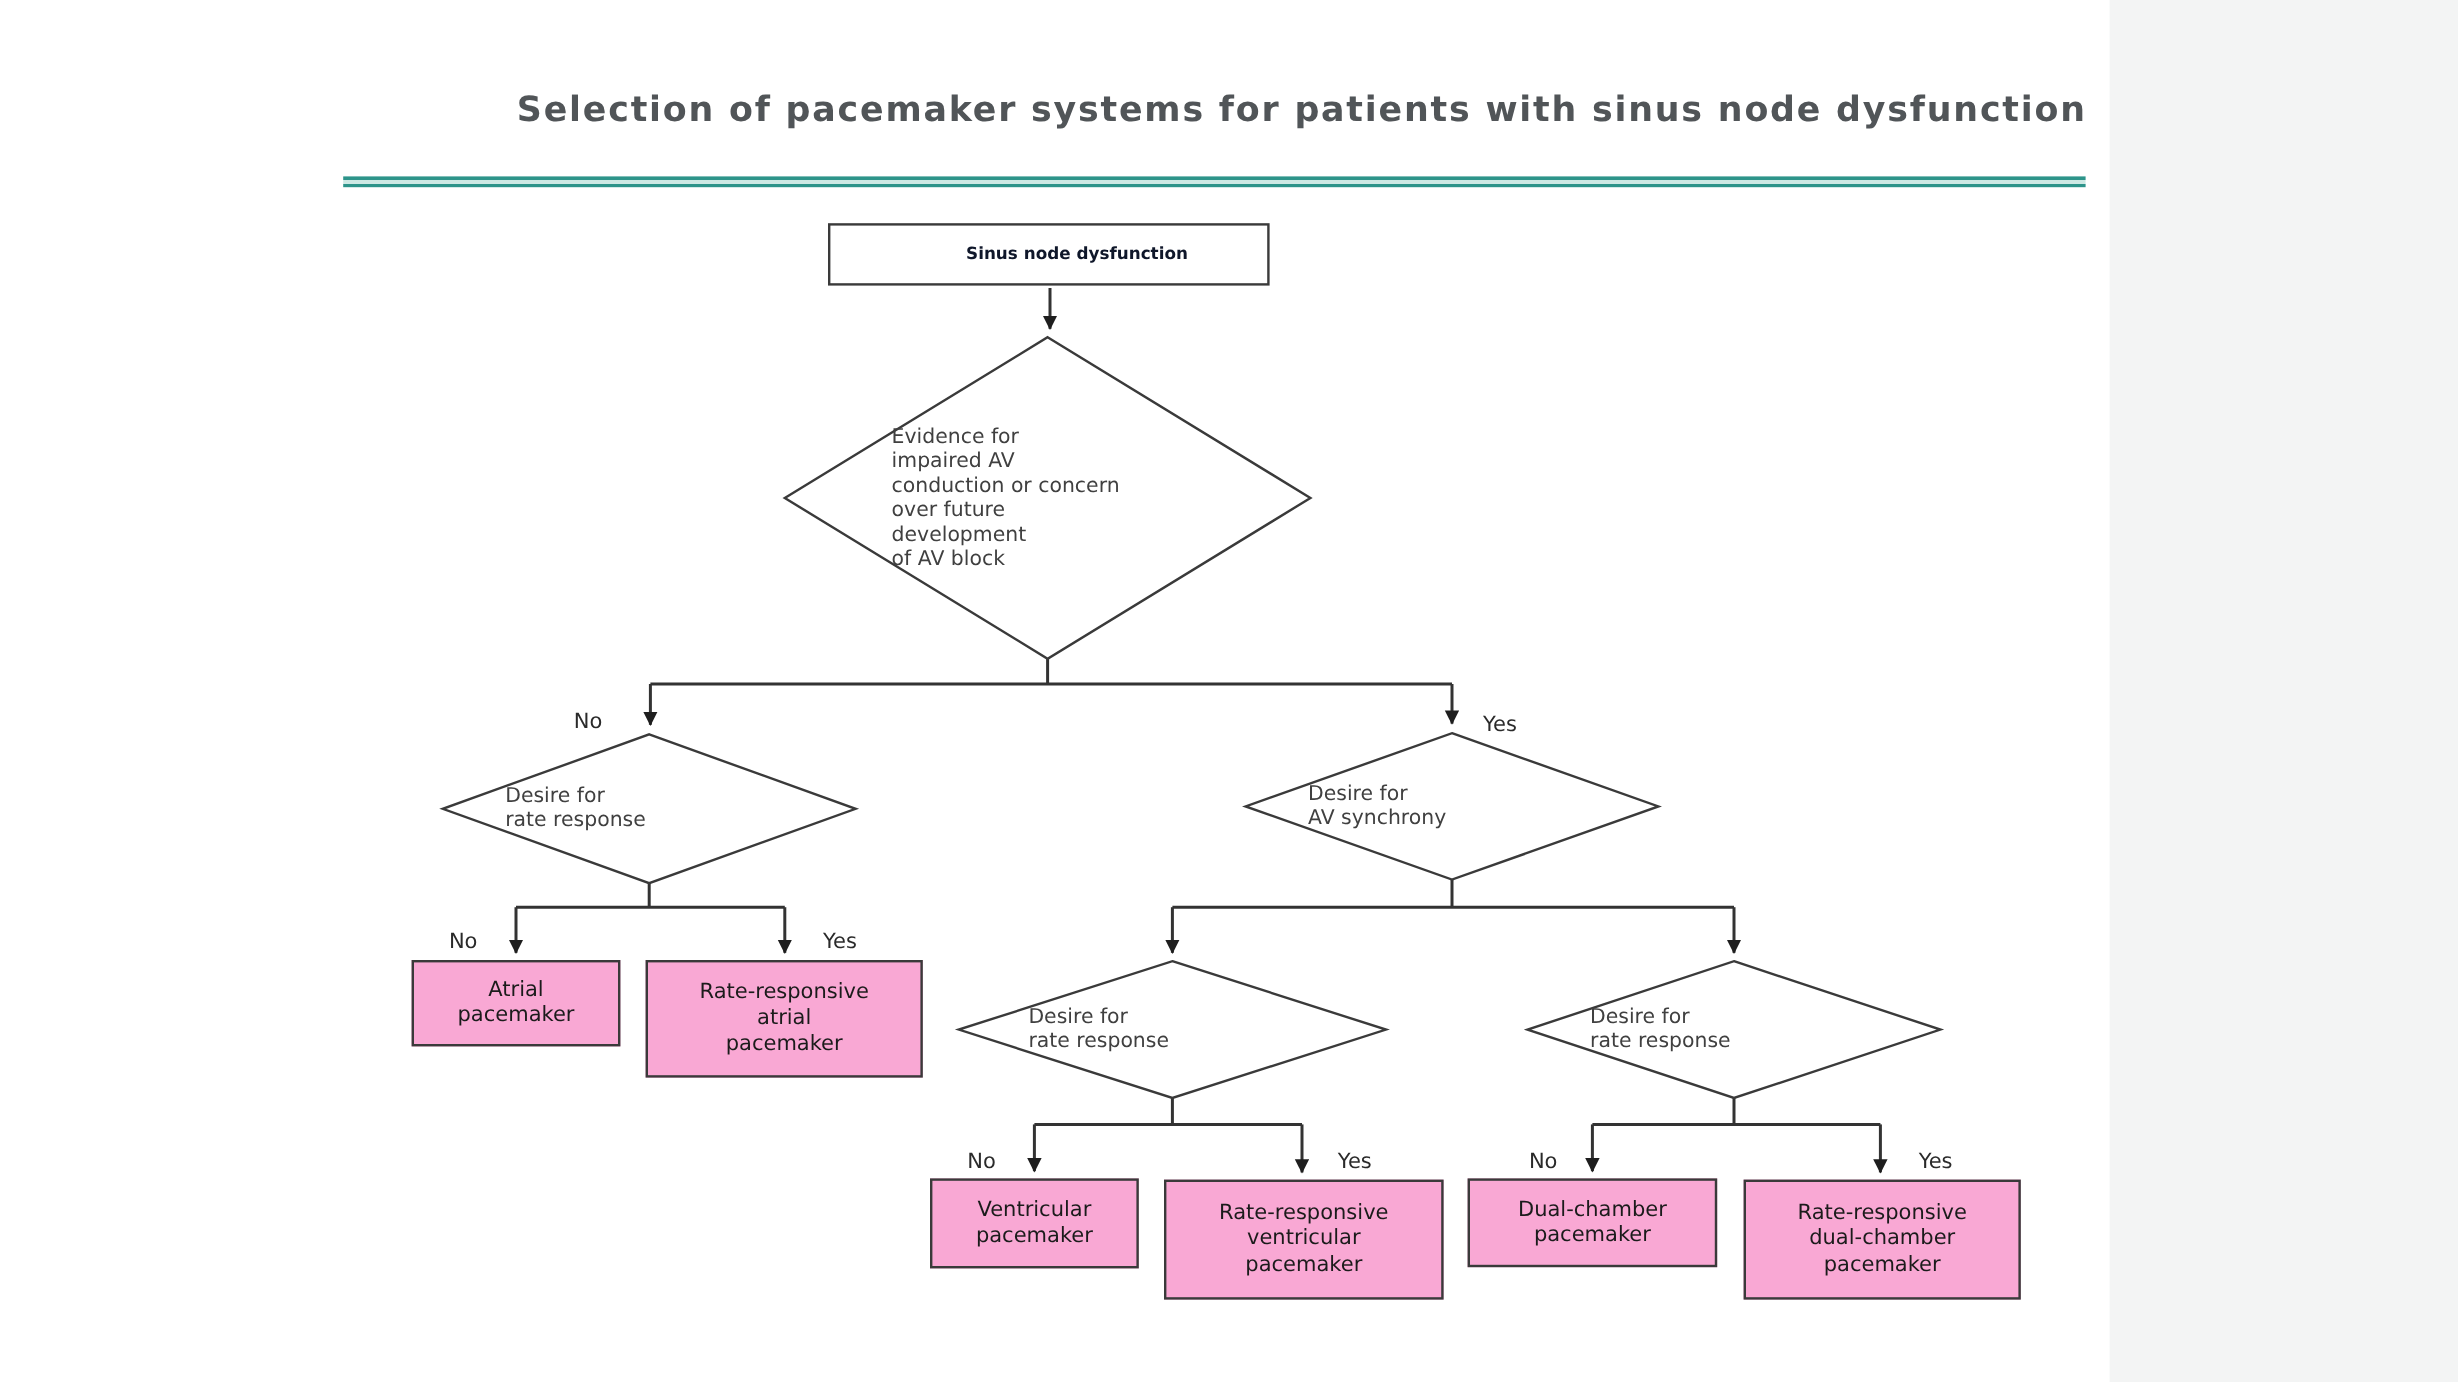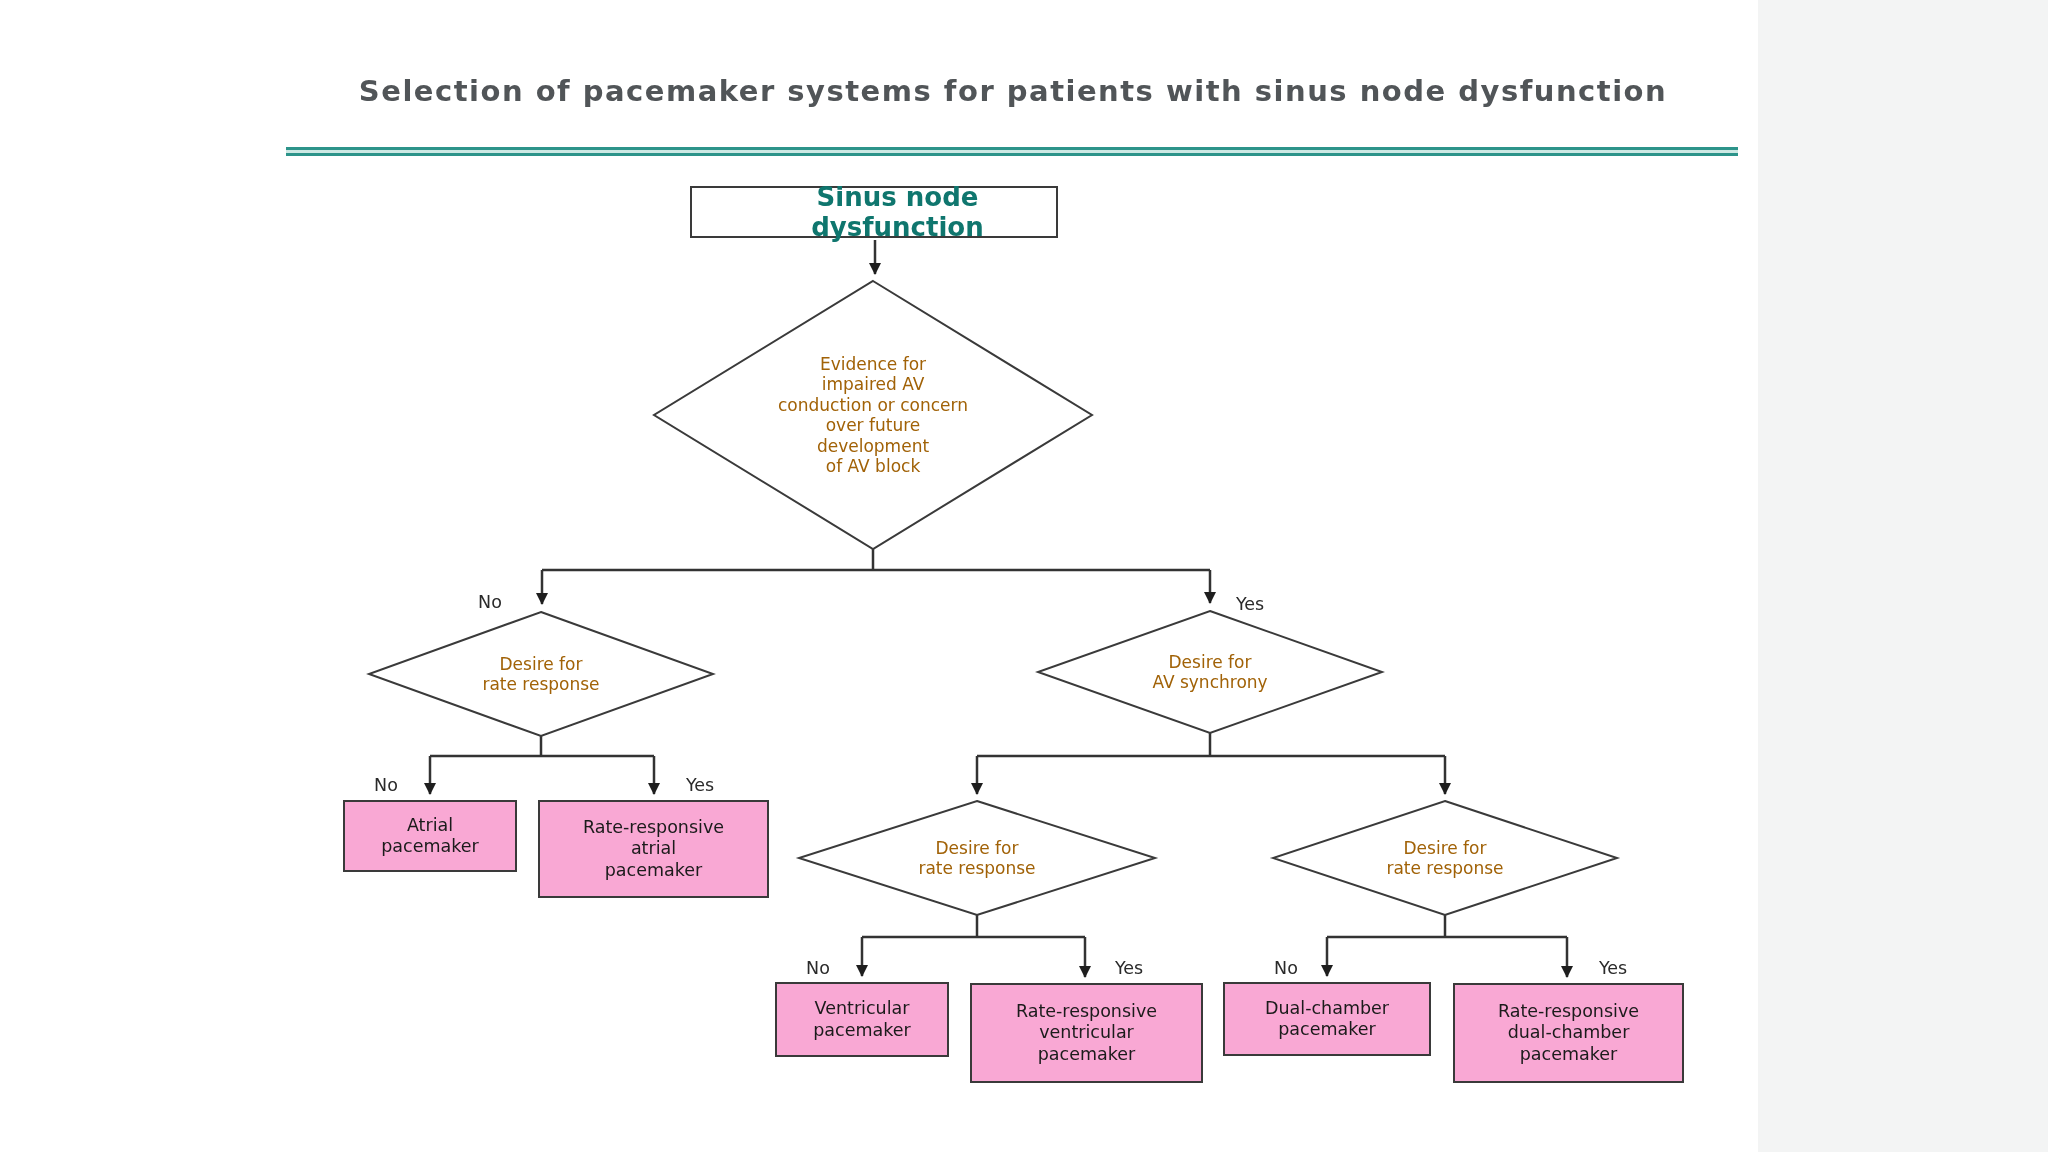--- a/index.html
+++ b/index.html
@@ -7,45 +7,45 @@
     width:2048px;height:1152px;position:relative;overflow:hidden;
     background:#ffffff;
     font-family:"DejaVu Sans","Liberation Sans",sans-serif;
   }
   .right-strip{
     position:absolute;left:1758px;top:0;width:290px;height:1152px;
     background:#f3f4f4;
   }
   .page-title{
     position:absolute;left:287px;top:74px;width:1452px;
-    text-align:center;font-weight:bold;font-size:29px;letter-spacing:1.5px;
+    text-align:right;font-weight:bold;font-size:29px;letter-spacing:1.5px;
     color:#515558;white-space:nowrap;
   }
   .title-rule{
     position:absolute;left:286px;top:147px;width:1452px;height:9px;
     background:linear-gradient(to bottom,#2d948a 0 3px,#cde9e4 3px 6px,#2d948a 6px 9px);
   }
   svg.flow-lines{position:absolute;left:0;top:0;}
   .node{
     position:absolute;box-sizing:border-box;
     display:flex;align-items:center;justify-content:center;
     text-align:center;white-space:pre-line;color:#1b1b1b;
   }
   .start-node{
     background:#ffffff;border:2px solid #3a3a3a;
-    font-weight:bold;font-size:26px;color:#0f766e;padding-left:47px;
+    font-weight:bold;font-size:14px;color:#0f172a;padding-left:47px;
   }
   .leaf{
     background:#f9a8d4;border:2px solid #3a3a3a;
     font-size:17.5px;line-height:1.22;
   }
   .dtext{
     position:absolute;transform:translate(-50%,-50%);
-    text-align:center;font-size:17px;line-height:1.2;
-    color:#a16207;white-space:pre-line;
+    font-size:17px;line-height:1.2;
+    color:#404040;white-space:pre-line;
   }
   .blabel{
     position:absolute;transform:translate(-50%,-50%);
     font-size:17.5px;color:#2a2a2a;margin-top:20px;
   }
 </style>
 </head>
 <body>
 
 <div class="right-strip"></div>

